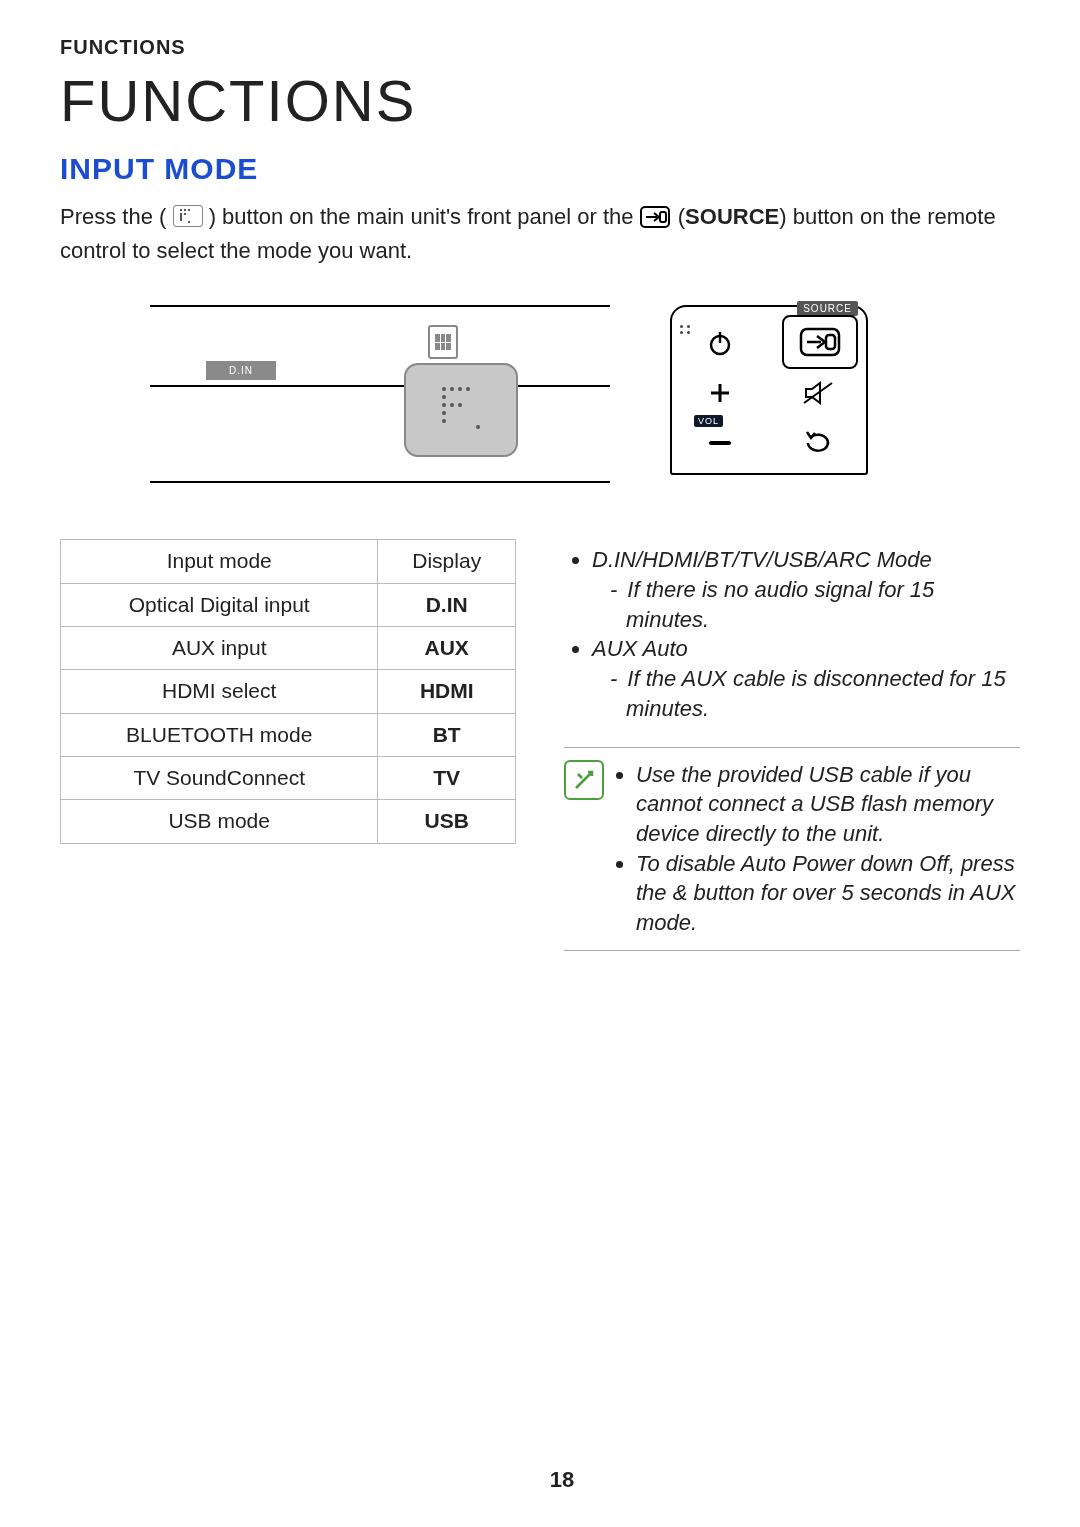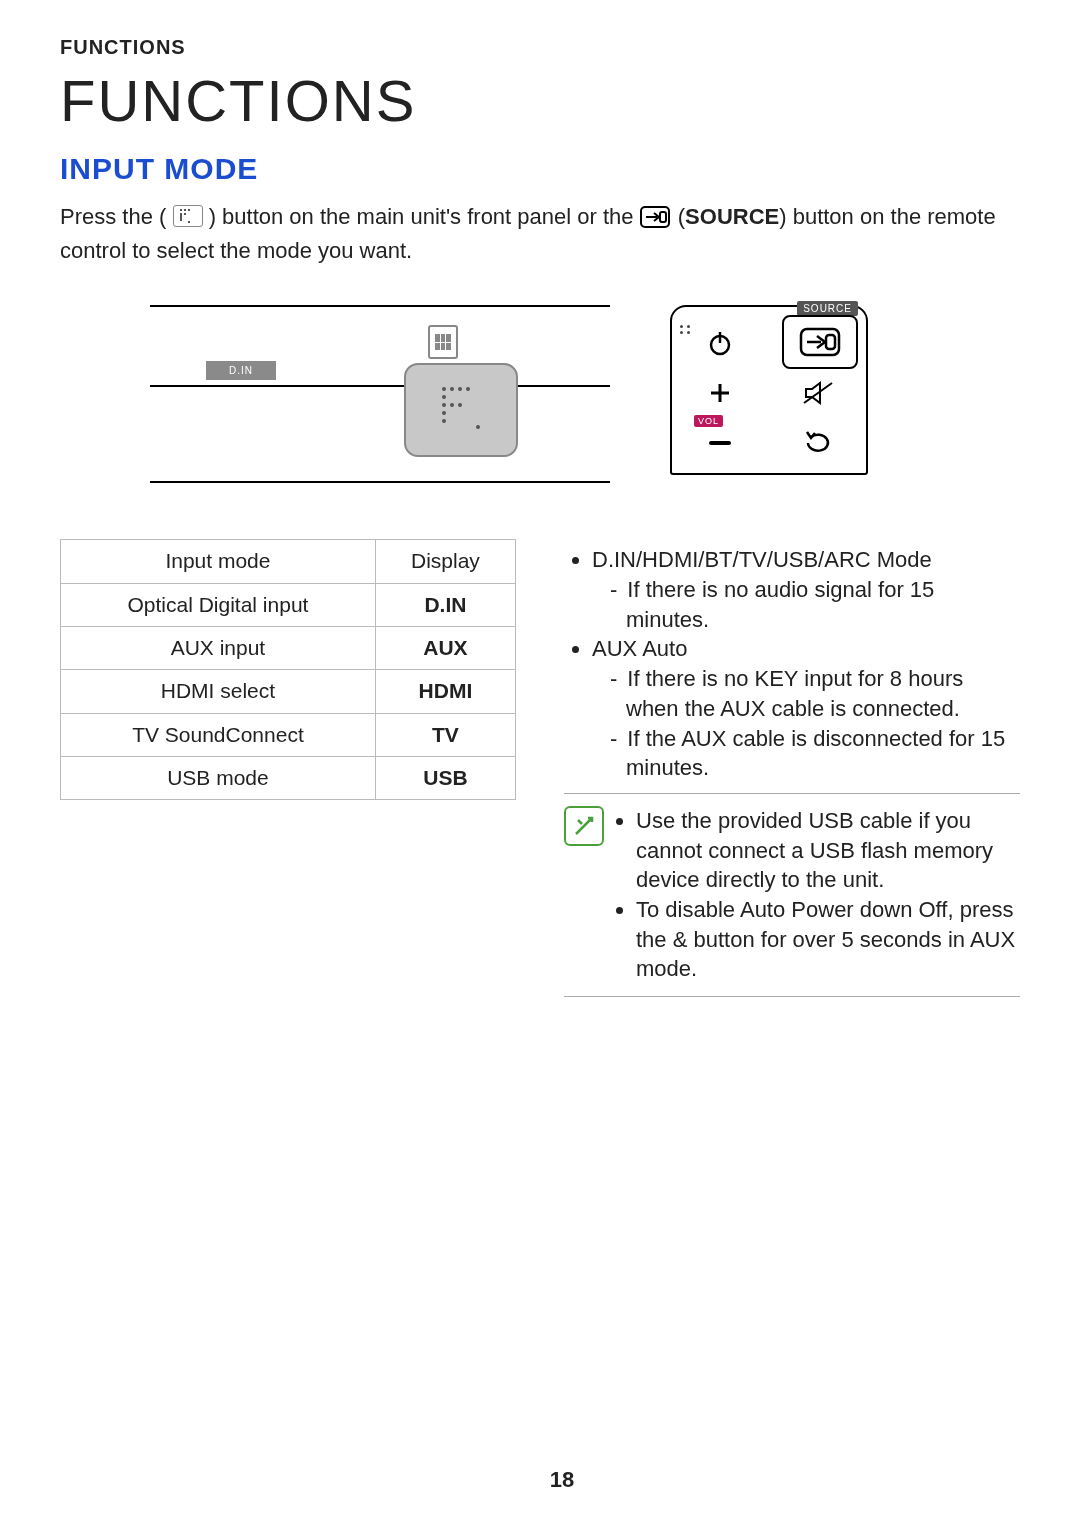--- a/index.html
+++ b/index.html
@@ -131,21 +131,21 @@
     grid-template-columns:1fr 1fr;
     gap:14px 26px;
     margin-top:6px;
   }
   .remote-grid .cell{
     display:flex;align-items:center;justify-content:center;
     height:36px;
   }
   .remote .vol-label{
     position:absolute;left:22px;top:108px;
-    background:#be185d;color:#fff;font-size:9px;
+    background:#0f172a;color:#fff;font-size:9px;
     padding:1px 4px;border-radius:2px;letter-spacing:1px;
   }
   .remote .dots-left{position:absolute;left:8px;top:18px;display:grid;grid-template-columns:repeat(2,4px);gap:3px;}
   .remote .dots-left span{width:3px;height:3px;background:#444;border-radius:50%;}
   
   .columns{
     display:flex;
     gap:48px;
     margin-top:56px;
   }
@@ -156,28 +156,28 @@
   }
   table.modes td,table.modes th{
     border:1px solid var(--border);
     padding:7px 10px;
     text-align:center;
     font-size:21px;
     font-weight:400;
   }
   table.modes th{font-weight:400;}
   table.modes .disp{font-weight:900;}
-  .col ul{list-style:disc;padding-left:28px;margin:6px 0;}
+  .col ul{list-style:disc;padding-left:28px;margin:6px 0;font-style:italic;}
   .col ul.sub{list-style:none;padding-left:18px;margin:0;}
   .col ul.sub li{text-indent:-16px;padding-left:16px;}
   .col ul.sub li::before{content:"-";margin-right:10px;}
   .note-box{
     border-top:1px solid #aaa;border-bottom:1px solid #aaa;
     padding:12px 0 12px 0;
-    margin-top:10px;
+    margin-top:23px;
     display:flex;gap:10px;align-items:flex-start;
   }
   .note-icon{
     width:36px;height:36px;flex:0 0 36px;
     border:2px solid #4aa03a;border-radius:6px;
     display:flex;align-items:center;justify-content:center;
   }
   .note-box ul{list-style:disc;padding-left:22px;margin:0;}
   .page-num{
     position:absolute;
@@ -313,20 +313,24 @@
             </tr>
         <tr>
               <td>AUX input</td>
               <td class="disp">AUX</td>
             </tr>
         <tr>
               <td>HDMI select</td>
               <td class="disp">HDMI</td>
             </tr>
         <tr>
+              <td>BLUETOOTH mode</td>
+              <td class="disp">BT</td>
+            </tr>
+        <tr>
               <td>TV SoundConnect</td>
               <td class="disp">TV</td>
             </tr>
         <tr>
               <td>USB mode</td>
               <td class="disp">USB</td>
             </tr>
       </tbody>
         </table>
     </div>
@@ -335,21 +339,20 @@
       <ul>
         <li>
           <span>D.IN/HDMI/BT/TV/USB/ARC Mode</span>
           <ul class="sub">
               <li>If there is no audio signal for 15 minutes.</li>
             </ul>
         </li>
         <li>
           <span>AUX Auto</span>
           <ul class="sub">
-            <li>If there is no KEY input for 8 hours when the AUX cable is connected.</li>
             <li>If the AUX cable is disconnected for 15 minutes.</li>
           </ul>
         </li>
       </ul>
       <div class="note-box">
         <div class="note-icon">
           <svg width="24" height="24" viewBox="0 0 24 24">
               <path d="M4 20 L20 4 M16 4 H20 V8" fill="none" stroke="#4aa03a" stroke-width="2.5"></path>
               <path d="M6 6 L10 10" stroke="#4aa03a" stroke-width="2.5"></path>
             </svg>

